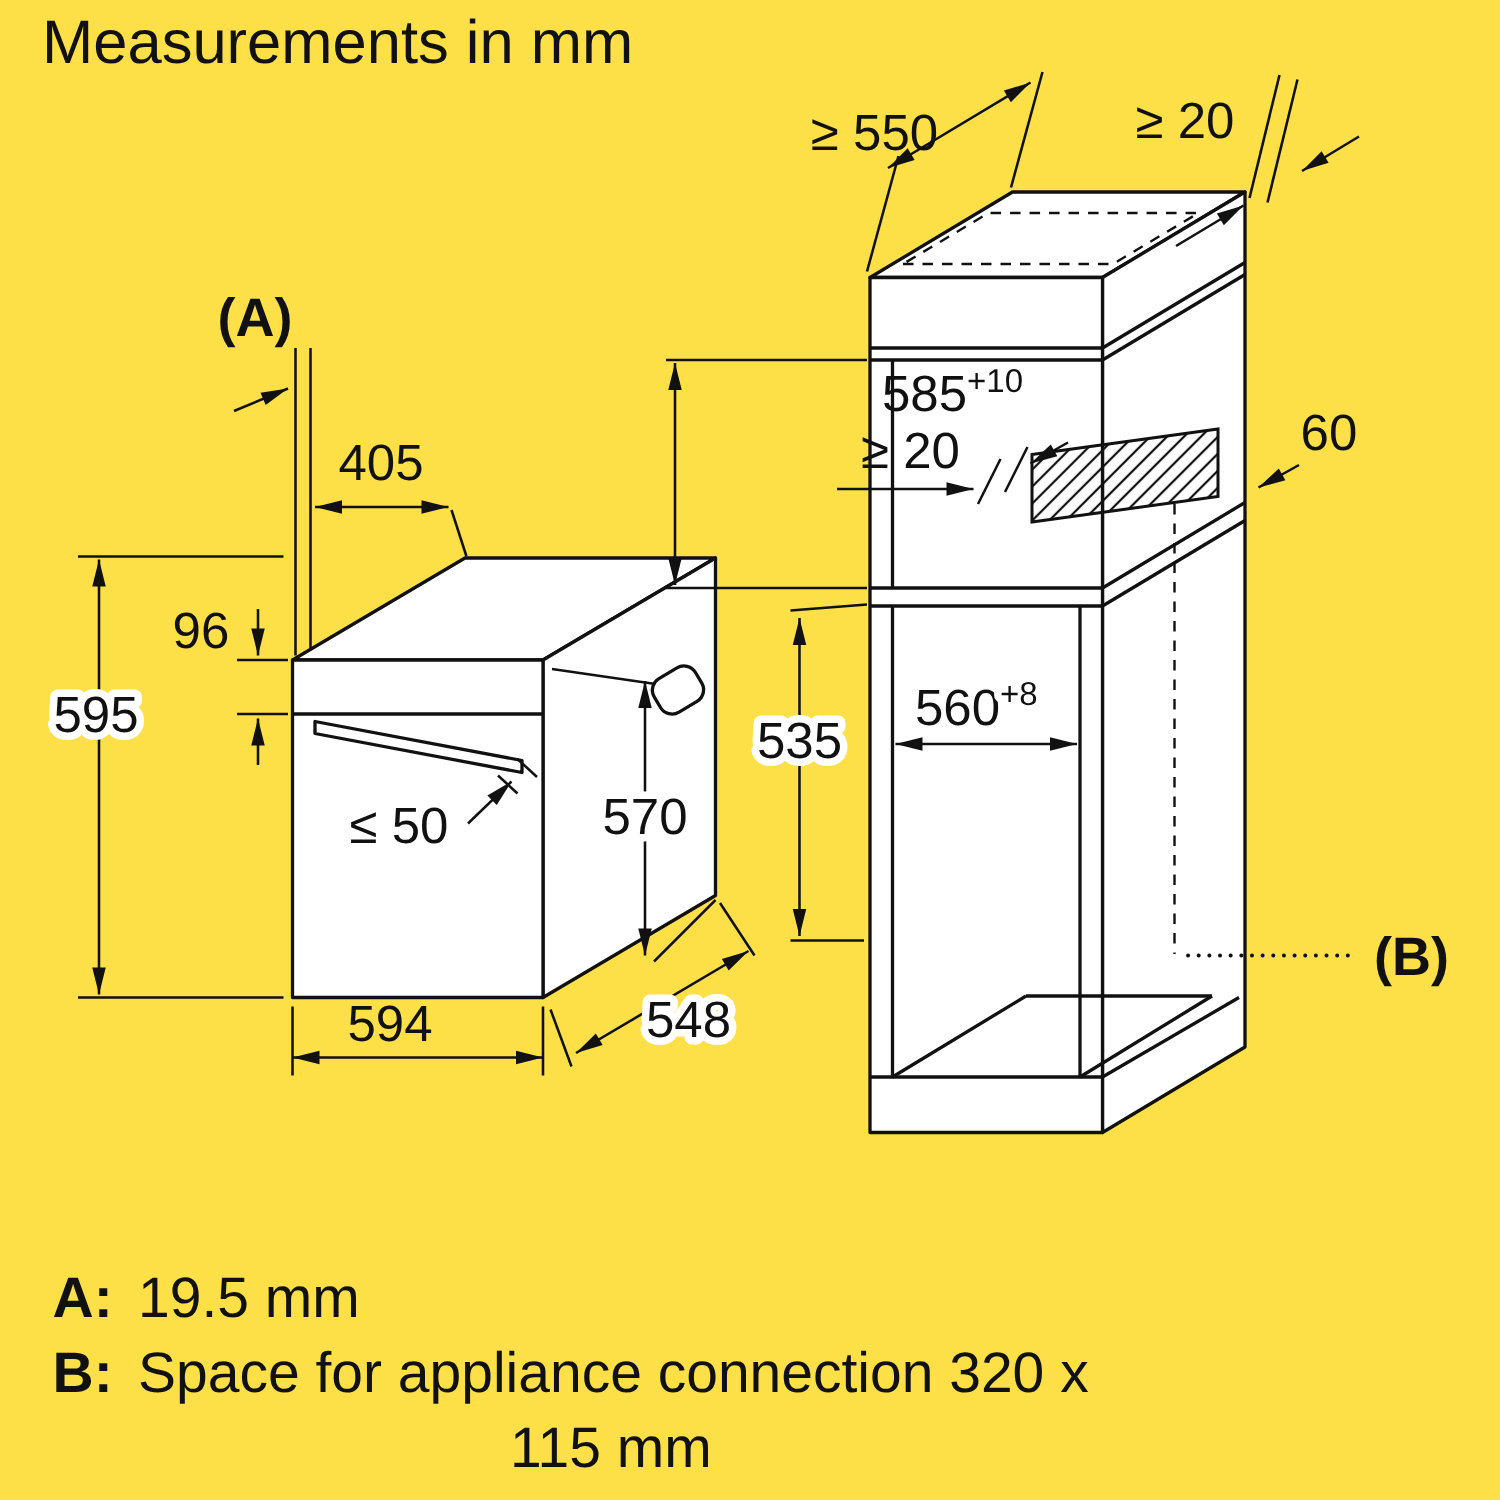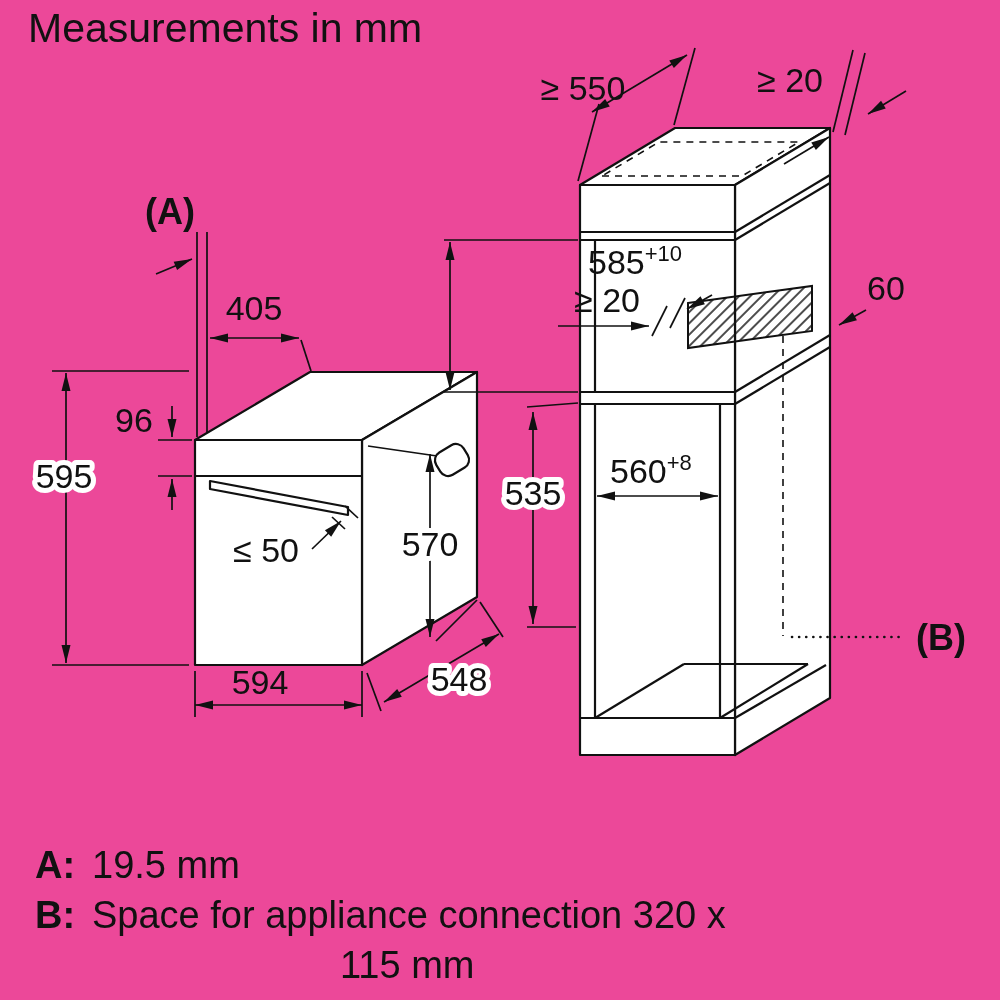--- a/index.html
+++ b/index.html
@@ -1,16 +1,16 @@
 <!DOCTYPE html>
 <html><head>
 <meta charset="utf-8">
 <style>
   html,body{margin:0;padding:0;background:#fff}
-  .stage{position:relative;width:1000px;height:1000px;background:#ec4899;overflow:hidden}
+  .stage{position:relative;width:1000px;height:1000px;background:#fde047;overflow:hidden}
   svg{display:block}
   text{font-family:"Liberation Sans",sans-serif;fill:#111}
   .title{font-size:41px}
   .dim{font-size:34px}
   .sup{font-size:22px}
   .big{font-size:36px;font-weight:bold}
   .note{font-size:38px}
   .noteb{font-size:38px;font-weight:bold}
   .ln{stroke:#111;stroke-width:2.2;fill:none;stroke-linejoin:round}
   .fln{stroke:#111;stroke-width:2.2;fill:#fff;stroke-linejoin:round}

